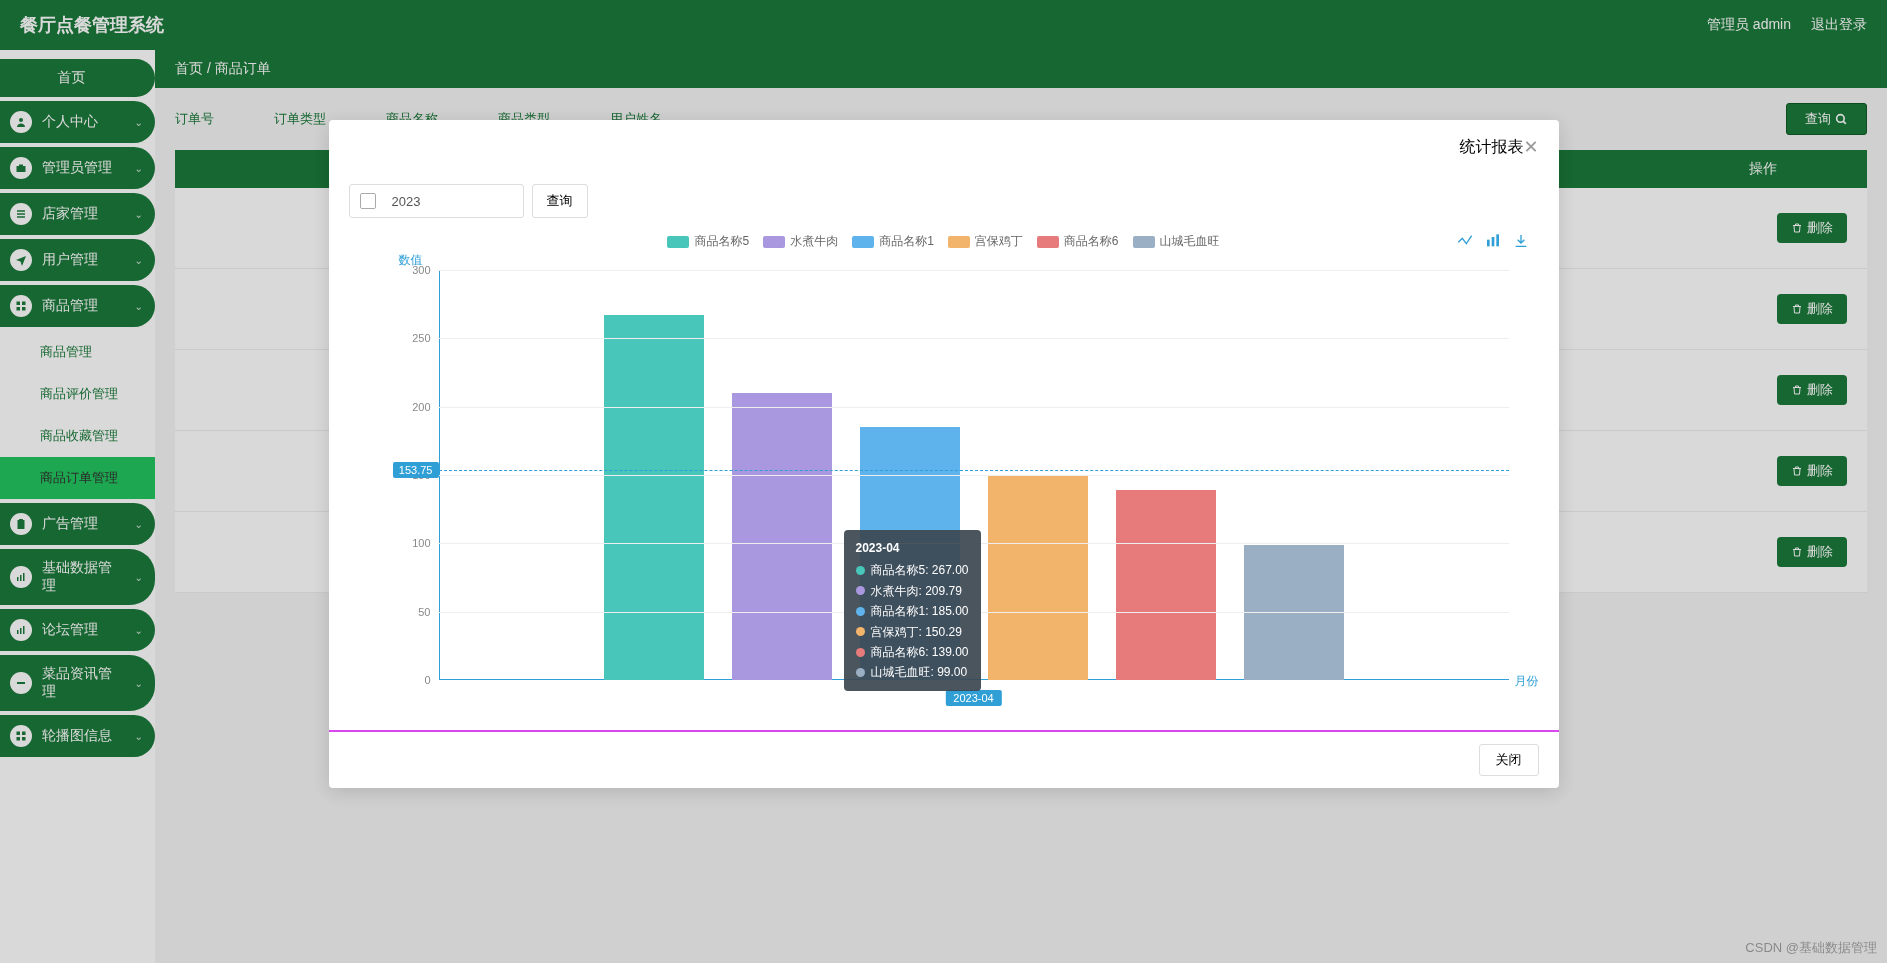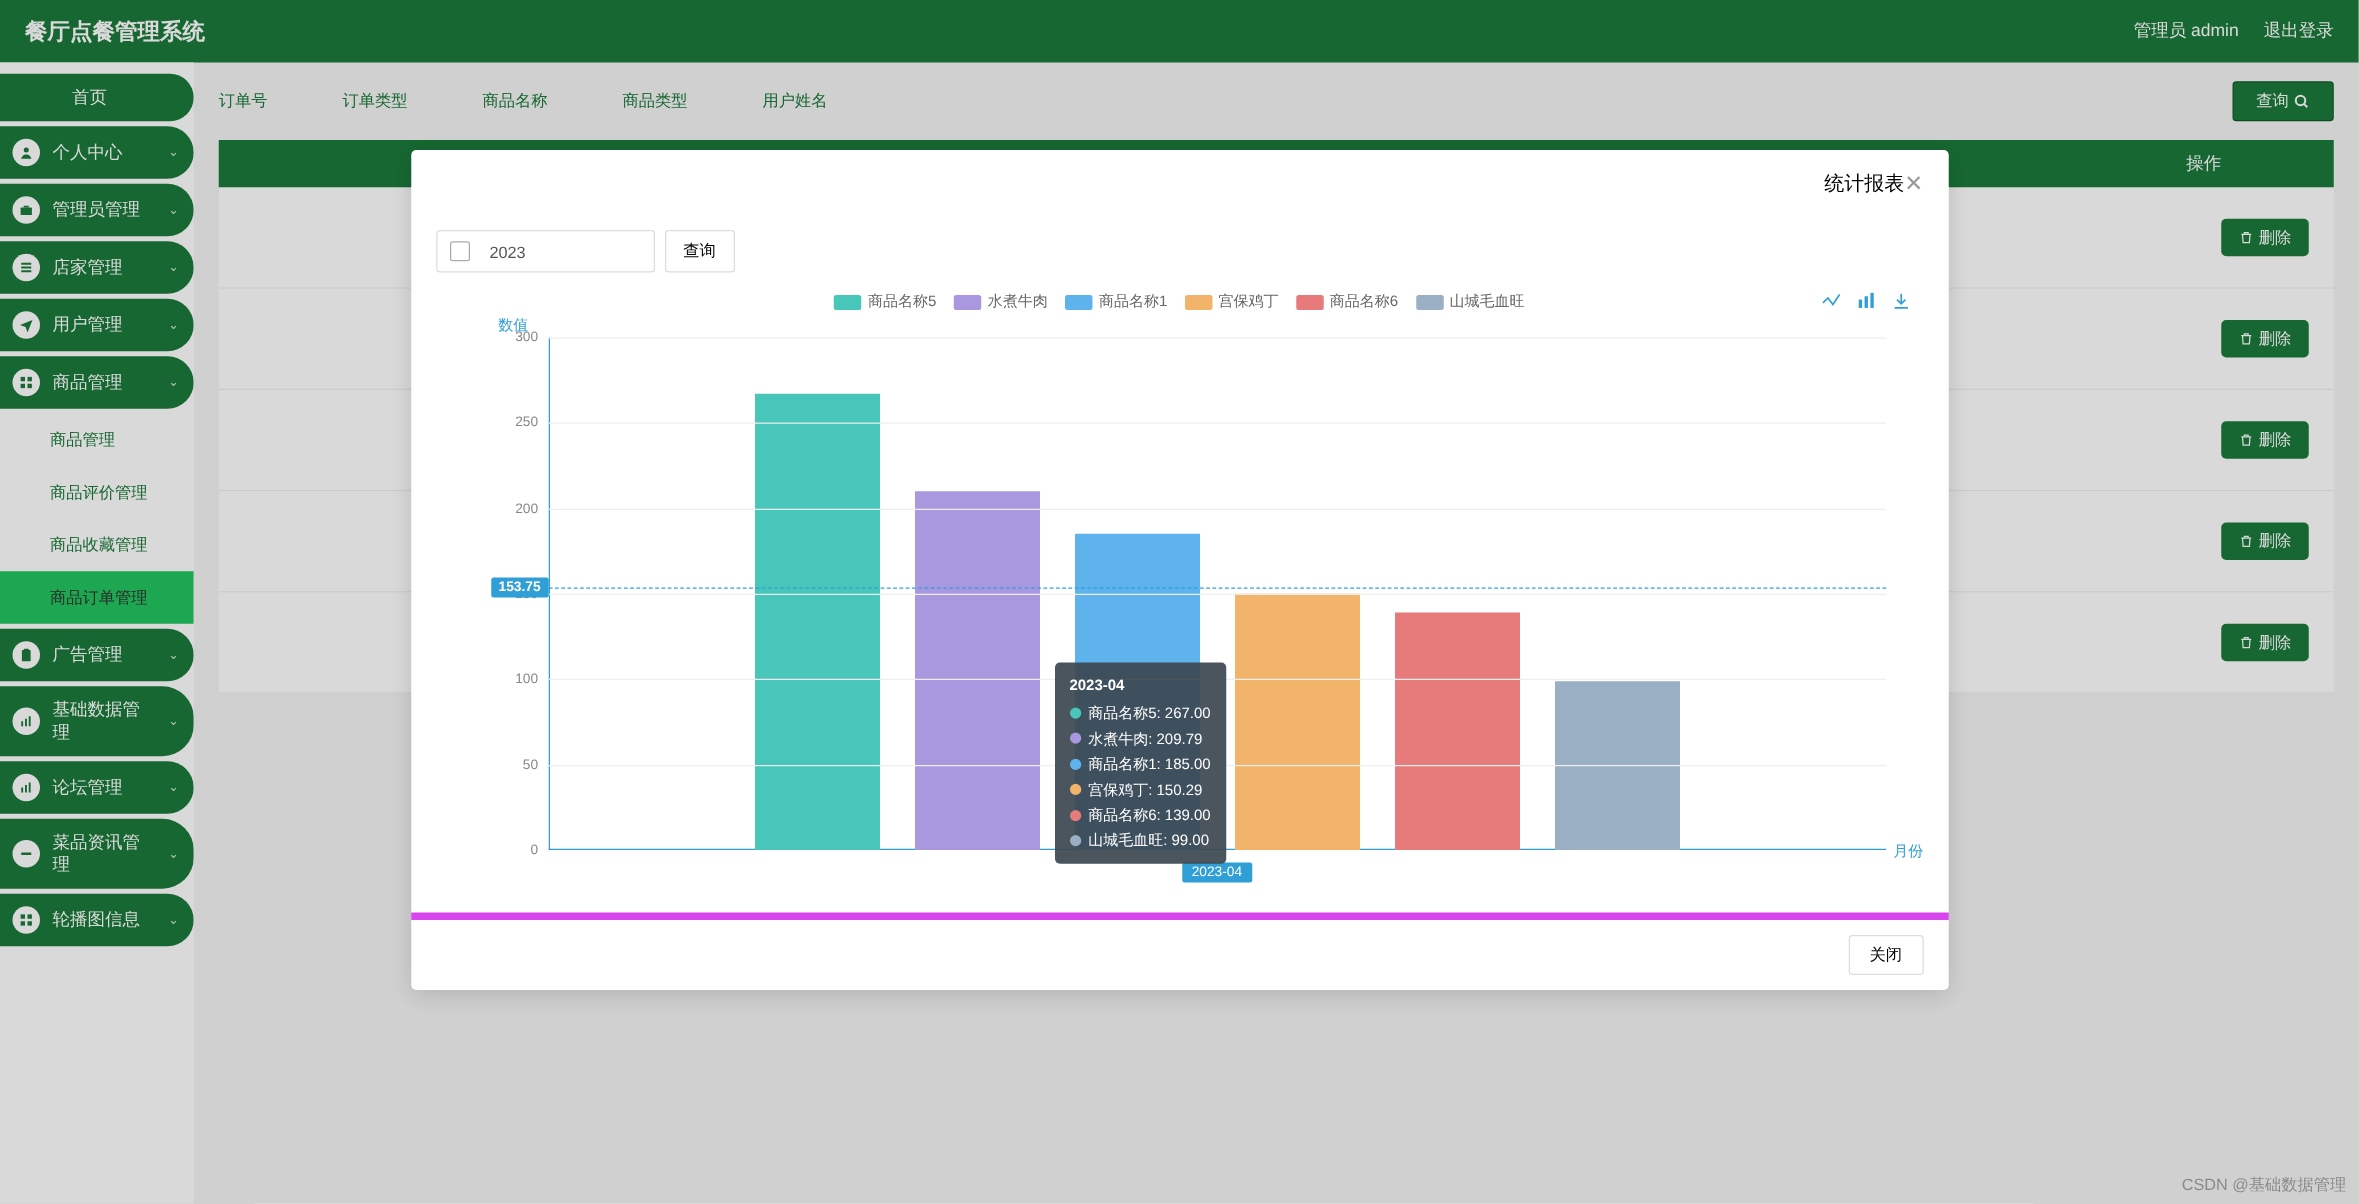--- a/index.html
+++ b/index.html
@@ -35,21 +35,21 @@
     .row-list { }
     .data-row { background: #fff; border-bottom: 1px solid #eee; padding: 25px 20px; display: flex; justify-content: flex-end; }
     .del-btn { background: #1b7a3a; color: #fff; border: none; padding: 6px 14px; border-radius: 4px; font-size: 13px; cursor: pointer; display: flex; align-items: center; gap: 4px; }
     
     
     .modal-overlay { position: fixed; inset: 0; background: rgba(0,0,0,0.15); display: flex; align-items: flex-start; justify-content: center; padding-top: 120px; }
     .modal { background: #fff; width: 1230px; border-radius: 4px; box-shadow: 0 4px 20px rgba(0,0,0,0.15); display: flex; flex-direction: column; max-height: 85vh; }
     .modal-header { padding: 16px 20px; display: flex; justify-content: flex-end; align-items: center; font-size: 16px; }
     .modal-header .close { cursor: pointer; color: #999; font-size: 18px; }
     .modal-body { padding: 10px 20px; flex: 1; overflow: auto; }
-    .modal-footer { padding: 12px 20px; display: flex; justify-content: flex-end; border-top: 6px solid #d946ef; }
+    .modal-footer { padding: 12px 20px; display: flex; justify-content: flex-end; border-top: 2px solid #d946ef; }
     .close-btn { border: 1px solid #ddd; background: #fff; padding: 6px 16px; border-radius: 3px; cursor: pointer; font-size: 13px; }
     
     .query-row { display: flex; gap: 8px; margin-bottom: 15px; }
     .year-input { border: 1px solid #ddd; padding: 7px 10px; border-radius: 3px; width: 175px; display: flex; align-items: center; gap: 8px; color: #555; font-size: 13px; }
     .year-input::before { content: ''; width: 14px; height: 14px; border: 1px solid #aaa; border-radius: 2px; display: inline-block; position: relative; }
     .q-btn { border: 1px solid #ddd; background: #fff; padding: 7px 14px; border-radius: 3px; cursor: pointer; font-size: 13px; }
     
     
     .chart-wrap { position: relative; }
     .legend { display: flex; justify-content: center; gap: 14px; font-size: 12px; color: #666; margin-bottom: 10px; }
@@ -202,20 +202,25 @@
               <rect x="14" y="14" width="7" height="7"></rect>
             </svg>
           </span>
           <span>轮播图信息</span>
           <span class="chev">⌄</span>
         </div>
       </div>
   </div>
 
   <div class="main">
+    <div class="breadcrumb">
+      <span>首页</span>
+      <span>/</span>
+      <span>商品订单</span>
+    </div>
     <div class="content-area">
       <div class="filter-bar">
         <span class="filter-label">订单号</span>
         <span class="filter-label">订单类型</span>
         <span class="filter-label">商品名称</span>
         <span class="filter-label">商品类型</span>
         <span class="filter-label">用户姓名</span>
         <button class="search-btn">
           <span>查询</span>
           <svg width="13" height="13" viewBox="0 0 24 24" fill="none" stroke="#fff" stroke-width="3">
@@ -356,21 +361,21 @@
               <div class="y-tick" style="top: 66.6667%;">100</div>
               <div class="grid-line" style="top: 50%;"></div>
               <div class="y-tick" style="top: 50%;">150</div>
               <div class="grid-line" style="top: 33.3333%;"></div>
               <div class="y-tick" style="top: 33.3333%;">200</div>
               <div class="grid-line" style="top: 16.6667%;"></div>
               <div class="y-tick" style="top: 16.6667%;">250</div>
               <div class="grid-line" style="top: 0%;"></div>
               <div class="y-tick" style="top: 0%;">300</div>
               <div class="marker-line" style="top: 48.75%;"></div>
-              <div class="marker-label" style="top: 48.75%; font-weight: bold;">153.75</div>
+              <div class="marker-label" style="top: 48.75%;">153.75</div>
             </div>
           <div class="tooltip" id="tooltip" style="left:445px; top:270px;">
               <div class="tt-title">2023-04</div>
               <div class="tt-row">
                 <span class="dot" style="background:#47c6b9"></span>
                 <span>商品名称5: 267.00</span>
               </div>
               <div class="tt-row">
                 <span class="dot" style="background:#a998e0"></span>
                 <span>水煮牛肉: 209.79</span>

